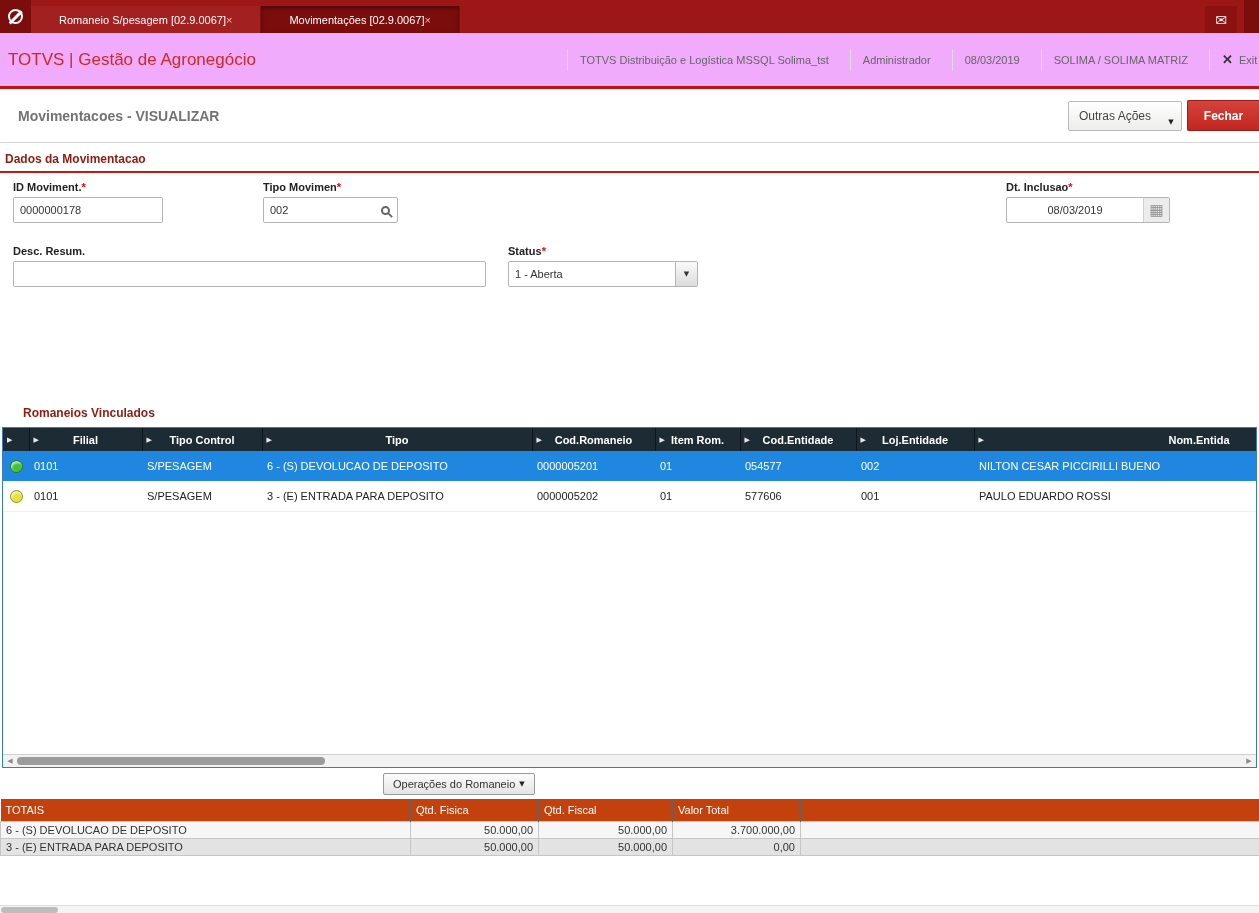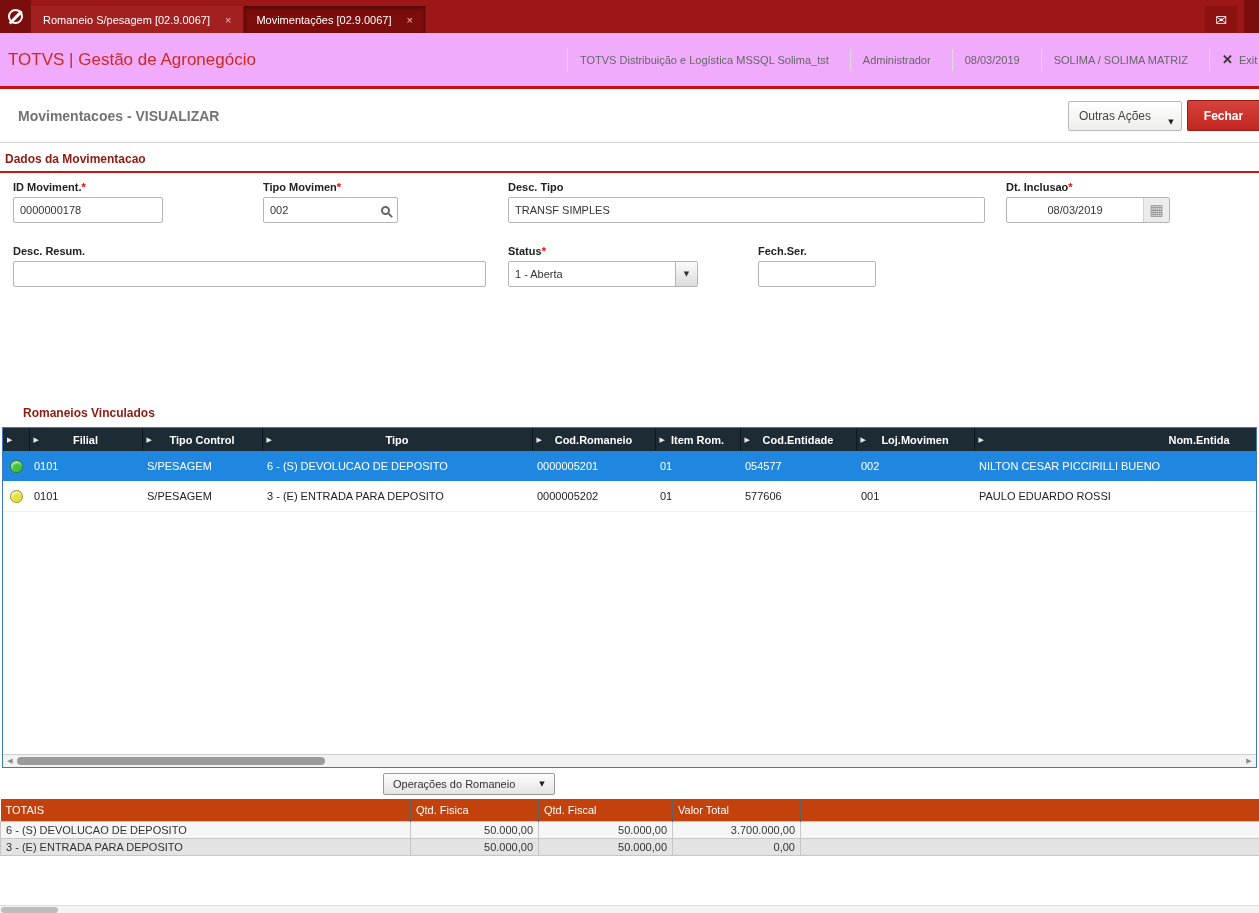--- a/index.html
+++ b/index.html
@@ -5,21 +5,21 @@
   * { margin:0; padding:0; box-sizing:border-box; }
   html,body { width:1259px; height:913px; }
   body { font-family:"Liberation Sans", sans-serif; font-size:11px; color:#333; background:#fff; overflow:hidden; position:relative; }
 
   
   .topbar { height:33px; background:#9d1717; display:flex; align-items:flex-end; }
   .logo-box { width:31px; height:33px; background:#7c0d0d; display:flex; align-items:center; justify-content:center; }
   .noentry { width:15px; height:15px; border:2px solid #fff; border-radius:50%; position:relative; }
   .noentry::after { content:""; position:absolute; left:-3px; top:4.5px; width:17px; height:2.5px; background:#fff; transform:rotate(-45deg); }
   .tabs { display:flex; align-items:flex-end; height:100%; }
-  .tab { height:27px; display:flex; align-items:center; gap:15px; padding:0 12px; color:#fff; font-size:11px; background:#a32020; border-right:1px solid #7e1010; cursor:default; white-space:nowrap;justify-content:flex-end; }
+  .tab { height:27px; display:flex; align-items:center; gap:0; padding:0 28px; color:#fff; font-size:11px; background:#a32020; border-right:1px solid #7e1010; cursor:default; white-space:nowrap;justify-content:flex-end; }
   .tab.active { background:#7c0d0d; box-shadow:inset 0 2px 4px rgba(0,0,0,.4); }
   .tab-close { color:#f0b9b9; font-size:11px; }
   .topbar-spacer { flex:1; }
   .mail-btn { width:32px; height:27px; background:#8c1212; display:flex; align-items:center; justify-content:center; color:#fff; font-size:14px; font-family:"DejaVu Sans",sans-serif; }
   .edge-strip { width:15px; height:33px; background:#7c0d0d; margin-left:7px; }
 
   
   .appheader { height:56px; background:#f0abfc; border-bottom:3px solid #c9100c; display:flex; align-items:center; padding-left:8px; }
   .app-title { color:#cc2a22; font-size:17px; }
   .header-info { margin-left:auto; display:flex; align-items:center; height:100%; color:#666; font-size:11px;gap:9px; }
@@ -72,21 +72,21 @@
   tr.grow.selected { background:#1f87e0; color:#fff; border-bottom:1px solid #fff; }
   .sel-cell { text-align:center; }
   .dot { display:inline-block; width:13px; height:13px; border-radius:50%; vertical-align:middle; border:1px solid rgba(0,0,0,.35); box-shadow:inset 1px 2px 2px rgba(255,255,255,.65); }
   .hscroll { position:absolute; left:0; right:0; bottom:0; height:13px; background:#f2f2f2; border-top:1px solid #d0d0d0; }
   .hs-arrow { position:absolute; top:0; width:14px; height:12px; display:flex; align-items:center; justify-content:center; color:#8a8a8a; font-size:7px; font-family:"DejaVu Sans",sans-serif; cursor:default; }
   .hs-left { left:0; } .hs-right { right:0; }
   .hs-thumb { position:absolute; left:14px; top:2px; width:308px; height:8px; background:#9b9b9b; border-radius:4px; }
 
   
   .op-row { margin:5px 0 0 383px; height:22px; }
-  .op-btn { height:22px; display:inline-flex; align-items:center; gap:24px; padding:0 9px; background:linear-gradient(#fcfcfc,#e4e4e4); border:1px solid #9a9a9a; border-radius:2px; font-size:11px; color:#333; cursor:default; }
+  .op-btn { height:22px; display:inline-flex; align-items:center; gap:4px; padding:0 9px; background:linear-gradient(#fcfcfc,#e4e4e4); border:1px solid #9a9a9a; border-radius:2px; font-size:11px; color:#333; cursor:default; }
   .op-btn .caret { font-size:7px; color:#222; font-family:"DejaVu Sans",sans-serif; }
 
   
   table.totals { margin-top:4px; width:1259px; border-collapse:collapse; table-layout:fixed; font-size:11px; }
   .totals th { background:#c2410c; color:#fff; font-weight:normal; text-align:left; height:22px; padding:0 5px; border-right:1px solid #5f6366; white-space:nowrap; overflow:hidden; }
   .totals th.empty { border-right:none; }
   .totals td { height:17px; padding:0 5px; border:1px solid #c6c6c6; white-space:nowrap; overflow:hidden; }
   .totals td.num { text-align:right; }
   .totals td.empty { border-right:none; }
   .totals tr.t0 td { background:#f6f6f6; }
@@ -158,26 +158,20 @@
   <div class="field" id="f-tipomov">
     <label class="flabel"><span>Tipo Movimen</span><span class="req">*</span></label>
     <div class="inputbox">
       <input value="002" style="">
       <span class="icon-btn">
           <span class="mag"></span>
         </span>
     </div>
   </div>
 
-  <div class="field" id="f-desctipo">
-    <label class="flabel"><span>Desc. Tipo</span></label>
-    <div class="inputbox">
-      <input value="TRANSF SIMPLES" style="">
-    </div>
-  </div>
 
   <div class="field center" id="f-dtinc">
     <label class="flabel"><span>Dt. Inclusao</span><span class="req">*</span></label>
     <div class="inputbox">
       <input value="08/03/2019" style="">
       <span class="icon-btn calbtn">
           <span class="cal">▦</span>
         </span>
     </div>
   </div>
@@ -192,26 +186,20 @@
   <div class="field" id="f-status">
     <label class="flabel"><span>Status</span><span class="req">*</span></label>
     <div class="inputbox">
       <input value="1 - Aberta" style="">
       <span class="dd-btn">
           <span>▼</span>
         </span>
     </div>
   </div>
 
-  <div class="field" id="f-fechser">
-    <label class="flabel"><span>Fech.Ser.</span></label>
-    <div class="inputbox">
-      <input value="" style="">
-    </div>
-  </div>
 
 </div>
 
 <div class="sec-title">Romaneios Vinculados</div>
 
 <div class="grid-wrap">
   <table class="grid">
     <colgroup id="grid-colgroup">
         <col style="width: 26px;">
         <col style="width: 113px;">
@@ -225,21 +213,21 @@
       </colgroup>
     <thead>
         <tr id="grid-head-row">
           <th><span class="harrow">▶</span><span></span></th>
           <th><span class="harrow">▶</span><span>Filial</span></th>
           <th><span class="harrow">▶</span><span>Tipo Control</span></th>
           <th><span class="harrow">▶</span><span>Tipo</span></th>
           <th><span class="harrow">▶</span><span>Cod.Romaneio</span></th>
           <th><span class="harrow">▶</span><span>Item Rom.</span></th>
           <th><span class="harrow">▶</span><span>Cod.Entidade</span></th>
-          <th><span class="harrow">▶</span><span>Loj.Movimen</span></th>
+          <th><span class="harrow">▶</span><span>Loj.Entidade</span></th>
           <th><span class="harrow">▶</span><span>Nom.Entida</span></th>
         </tr>
       </thead>
     <tbody id="grid-body">
         <tr class="grow selected">
           <td class="sel-cell"><span class="dot" style="background: rgb(68, 193, 60);"></span></td>
           <td>0101</td>
           <td>S/PESAGEM</td>
           <td>6 - (S) DEVOLUCAO DE DEPOSITO</td>
           <td>0000005201</td>

